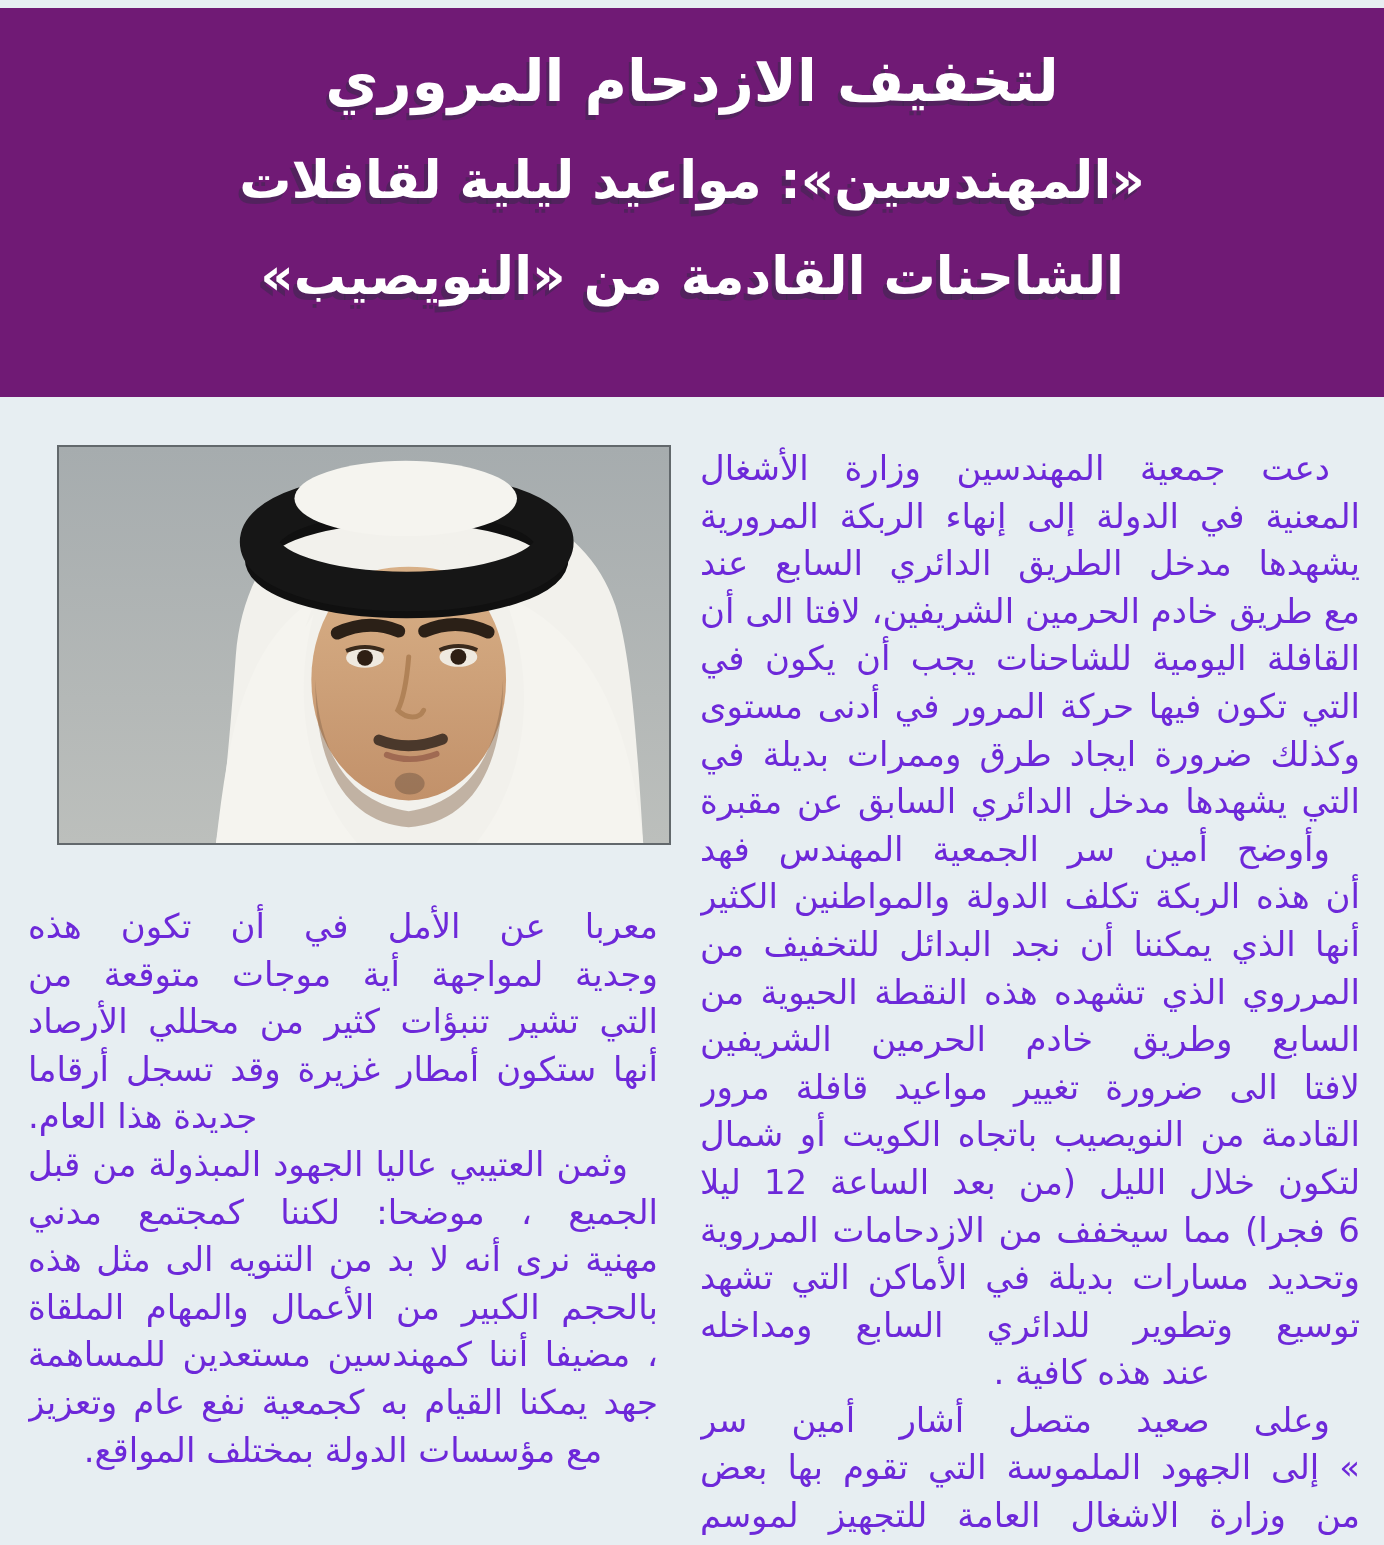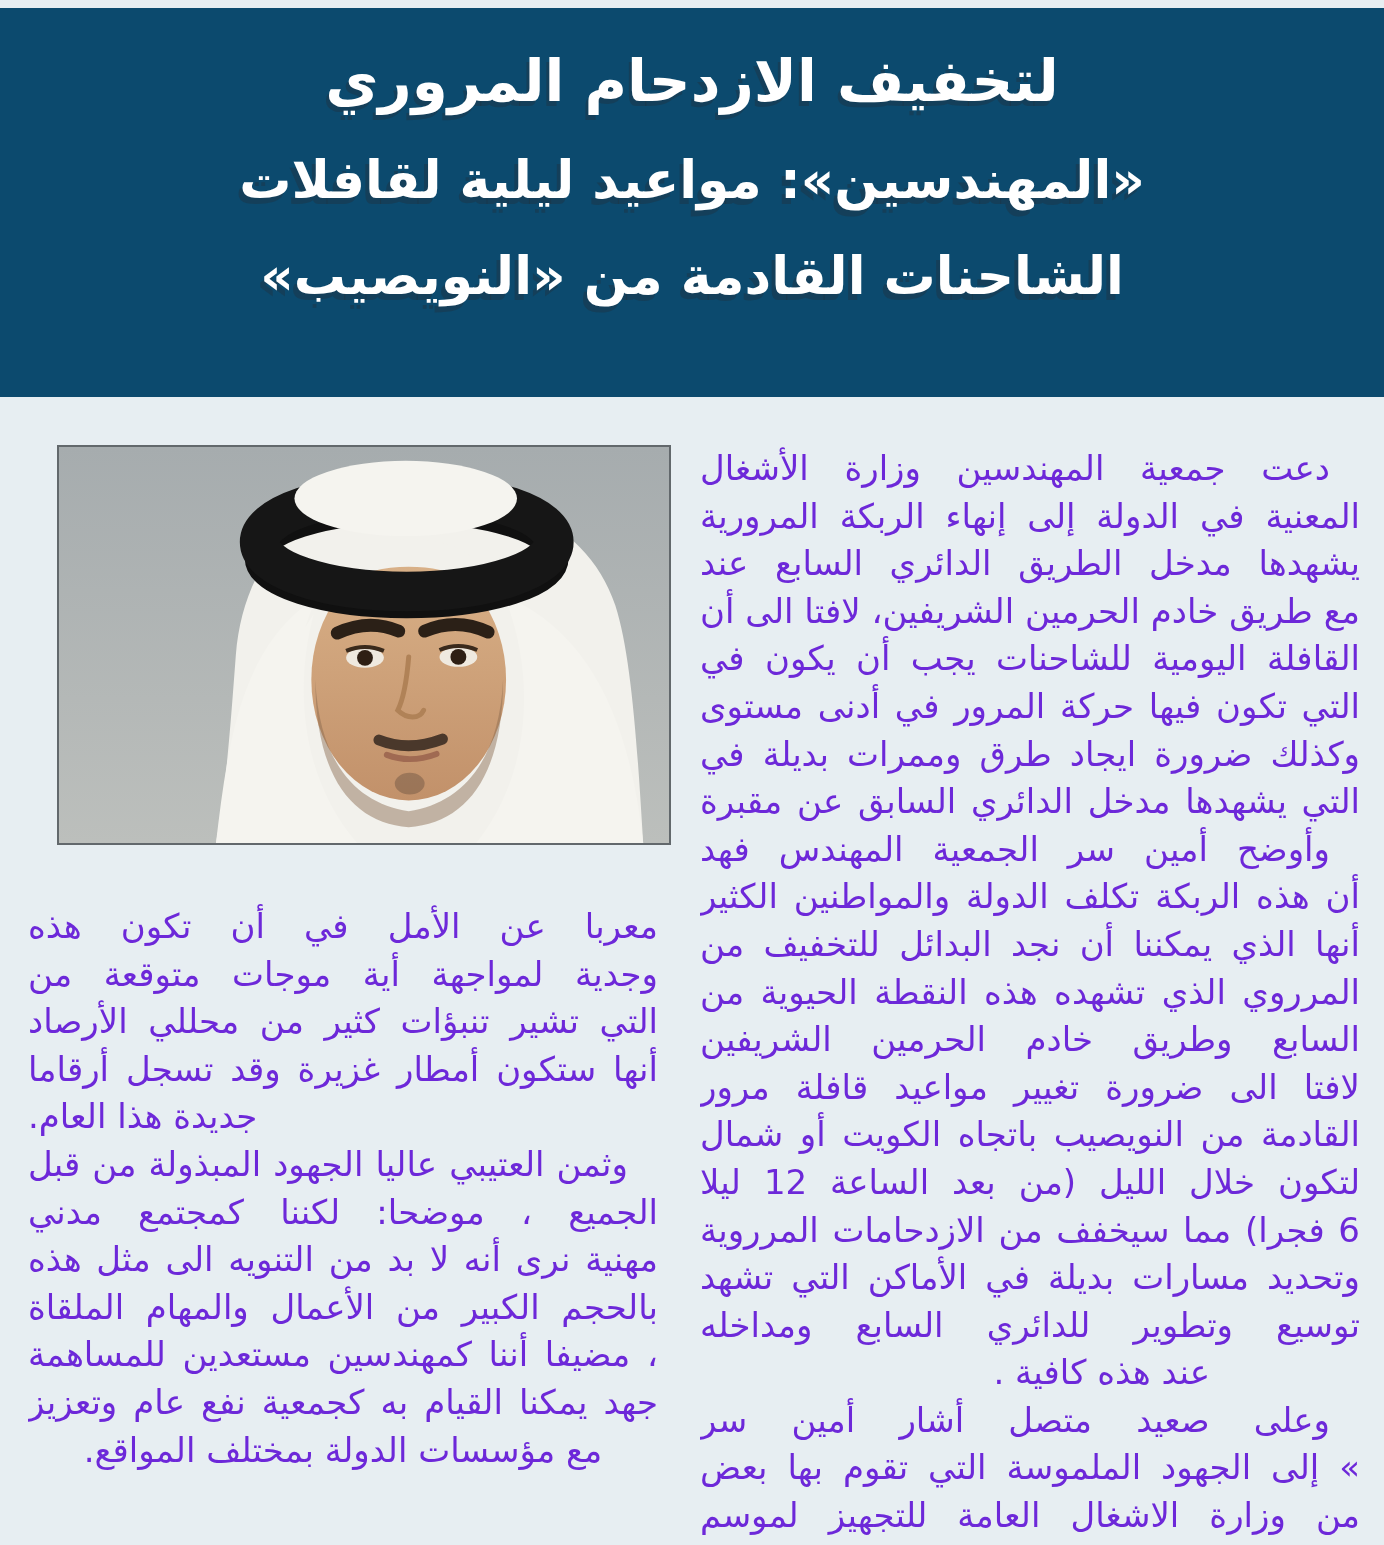--- a/index.html
+++ b/index.html
@@ -5,21 +5,21 @@
   html,body{margin:0;padding:0;}
   body{
     width:1384px;height:1545px;position:relative;overflow:hidden;
     background:#e7eef2;
     font-family:"DejaVu Sans", sans-serif;
   }
   .page{position:absolute;inset:0;}
   
   .banner{
     position:absolute;top:8px;left:0;width:1384px;height:389px;
-    background:#0c4a6e;color:#ffffff;text-align:center;direction:rtl;
+    background:#701a75;color:#ffffff;text-align:center;direction:rtl;
   }
   .kicker{
     margin-top:44px;font-size:58px;font-weight:bold;line-height:1;
     text-shadow:-3px 5px 0 rgba(33,47,58,.38);
   }
   .headline{
     font-size:52px;font-weight:bold;line-height:1;margin-top:44px;
     text-shadow:-4px 6px 0 rgba(33,47,58,.38);
   }
   

